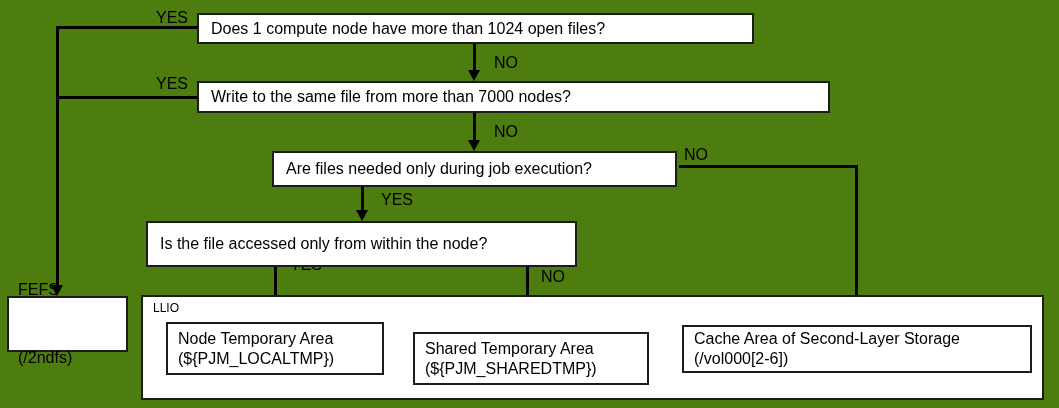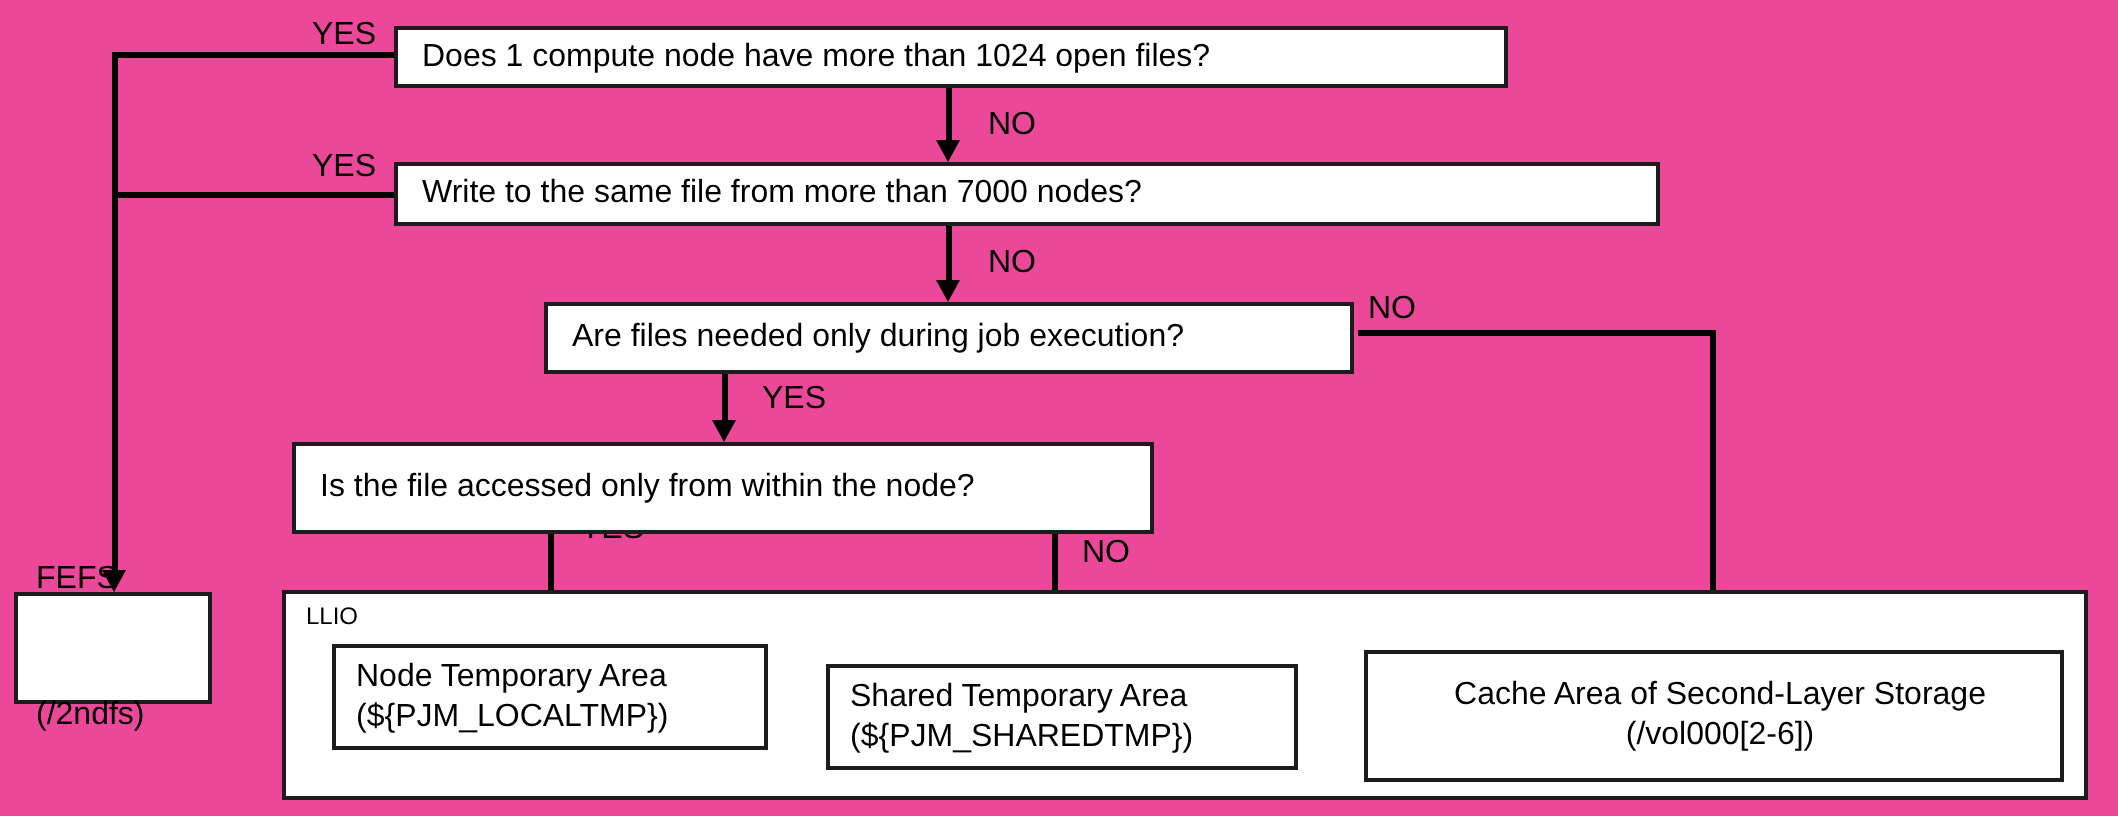--- a/index.html
+++ b/index.html
@@ -5,21 +5,21 @@
   * { margin: 0; padding: 0; box-sizing: border-box; }
   html, body { background: #ffffff; }
   body {
     font-family: "Liberation Sans", "DejaVu Sans", sans-serif;
     color: #000000;
   }
   .canvas {
     position: relative;
     width: 1059px;
     height: 408px;
-    background: #ec4899;
+    background: #4d7c0f;
     font-size: 16px;
     overflow: hidden;
   }
   
   .box {
     position: absolute;
     background: #ffffff;
     border: 2px solid #1c1c1c;
     display: flex;
     flex-direction: column;
@@ -42,29 +42,29 @@
   
   .lbl { position: absolute; font-size: 16px; white-space: nowrap; }
 
   
   .q1 { left: 197px; top: 13px;  width: 557px; height: 31px; }
   .q2 { left: 197px; top: 81px;  width: 633px; height: 32px; }
   .q3 { left: 272px; top: 151px; width: 405px; height: 36px; }
   .q4 { left: 146px; top: 221px; width: 431px; height: 46px; }
 
   
-  .fefs { left: 7px; top: 296px; width: 99px; height: 56px; padding-left: 9px; gap: 48px; }
+  .fefs { left: 7px; top: 296px; width: 121px; height: 56px; padding-left: 9px; gap: 48px; }
   .llio {
     position: absolute; left: 141px; top: 295px; width: 903px; height: 105px;
     border: 2px solid #1c1c1c; background: #ffffff;
   }
   .llio-label { position: absolute; left: 10px; top: 4px; font-size: 12px; }
   .node-tmp   { left: 166px; top: 322px; width: 218px; height: 53px; padding-left: 10px; }
   .shared-tmp { left: 413px; top: 332px; width: 236px; height: 53px; padding-left: 10px; }
-  .cache      { left: 682px; top: 325px; width: 350px; height: 66px; padding-left: 10px; align-items: center; }
+  .cache      { left: 682px; top: 325px; width: 350px; height: 48px; padding-left: 10px; }
 
   
   .v-q1no  { left: 473px; top: 44px;  width: 3px; height: 28px; }
   .a-q1no  { left: 468px; top: 70px; }
   .v-q2no  { left: 473px; top: 113px; width: 3px; height: 28px; }
   .a-q2no  { left: 468px; top: 140px; }
   .v-q3yes { left: 361px; top: 183px; width: 3px; height: 28px; }
   .a-q3yes { left: 356px; top: 210px; }
   
   .v-q4yes { left: 274px; top: 253px; width: 3px; height: 60px; }

